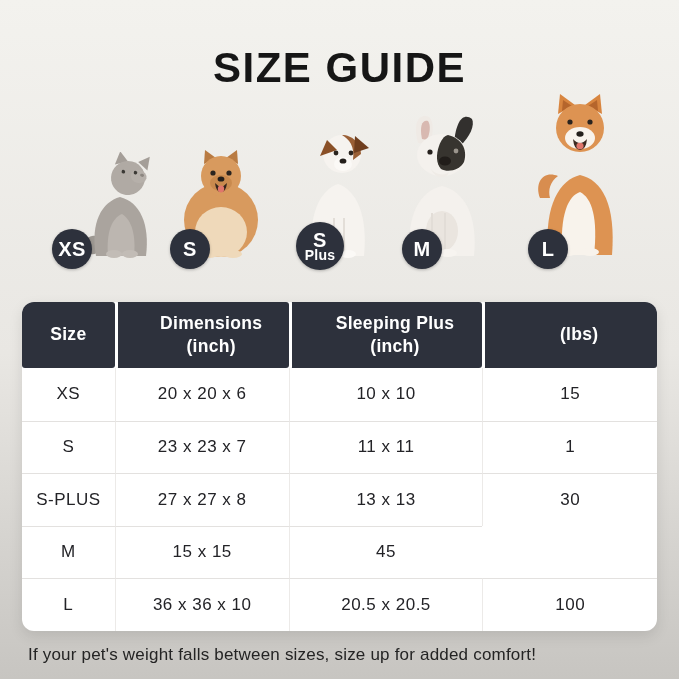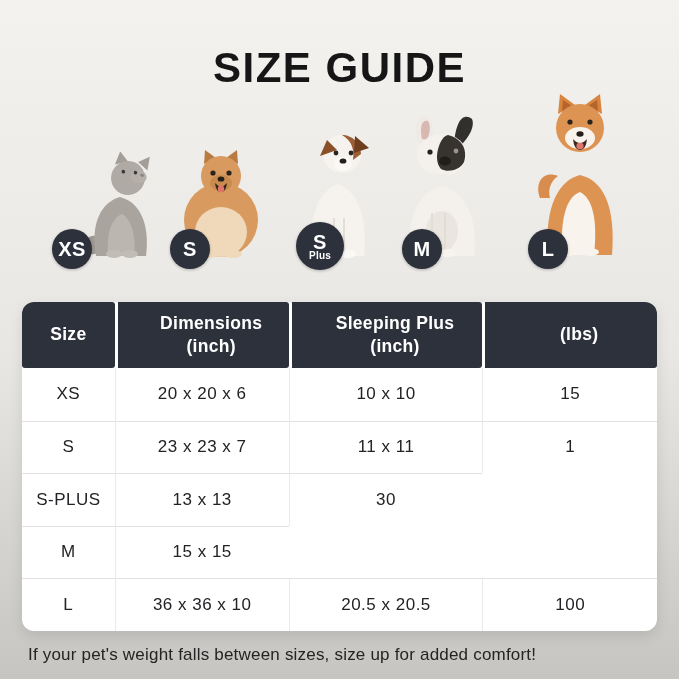--- a/index.html
+++ b/index.html
@@ -22,21 +22,21 @@
   .fig svg { display:block; }
 
   .badge {
     position:absolute; width:40px; height:40px; border-radius:50%;
     background:var(--badge-bg,#2d313c); color:#fff;
     display:flex; align-items:center; justify-content:center;
     font-weight:700; font-size:20px; letter-spacing:0.5px;
     box-shadow:0 1px 3px rgba(0,0,0,0.25);
   }
   .badge-lg { width:48px; height:48px; flex-direction:column; line-height:0.9; }
-  .badge-sub { font-size:10px; font-weight:700; letter-spacing:0.2px; }
+  .badge-sub { font-size:14px; font-weight:700; letter-spacing:0.2px; }
 
   .fig-cat      { left:82px;  top:152px; }
   .fig-cat .badge      { left:-30px; top:77px; }
   .fig-pom      { left:177px; top:146px; }
   .fig-pom .badge      { left:-7px;  top:83px; }
   .fig-jrt      { left:298px; top:126px; }
   .fig-jrt .badge      { left:-2px;  top:96px; }
   .fig-frenchie { left:398px; top:111px; }
   .fig-frenchie .badge { left:4px;   top:118px; }
   .fig-shiba    { left:532px; top:92px; }
@@ -217,26 +217,28 @@
       <div class="td">15</div>
     </div>
     <div class="trow">
       <div class="td">S</div>
       <div class="td">23 x 23 x 7</div>
       <div class="td">11 x 11</div>
       <div class="td">1</div>
     </div>
     <div class="trow">
       <div class="td">S-PLUS</div>
+      <div class="td">27 x 27 x 8</div>
       <div class="td">13 x 13</div>
       <div class="td">30</div>
     </div>
     <div class="trow">
       <div class="td">M</div>
       <div class="td">15 x 15</div>
+      <div class="td">45</div>
     </div>
     <div class="trow">
       <div class="td">L</div>
       <div class="td">36 x 36 x 10</div>
       <div class="td">20.5 x 20.5</div>
       <div class="td">100</div>
     </div>
   </div>
 
   <p class="footnote">If your pet's weight falls between sizes, size up for added comfort!</p>

